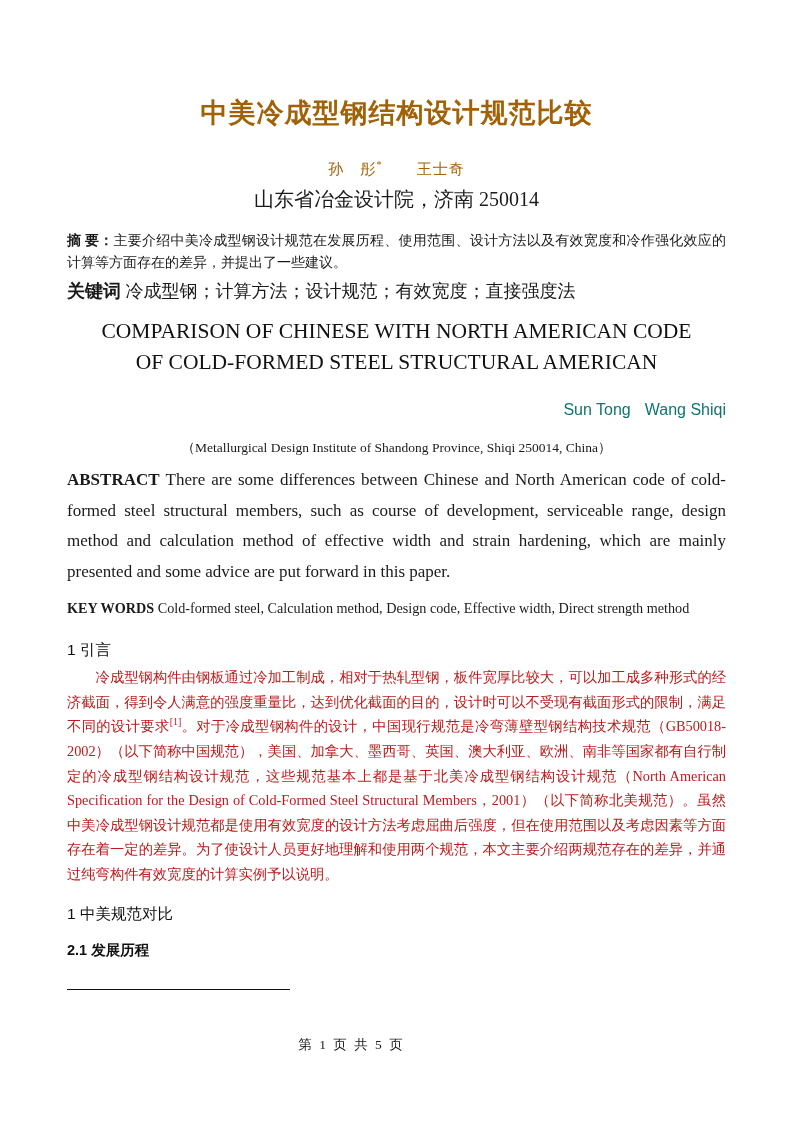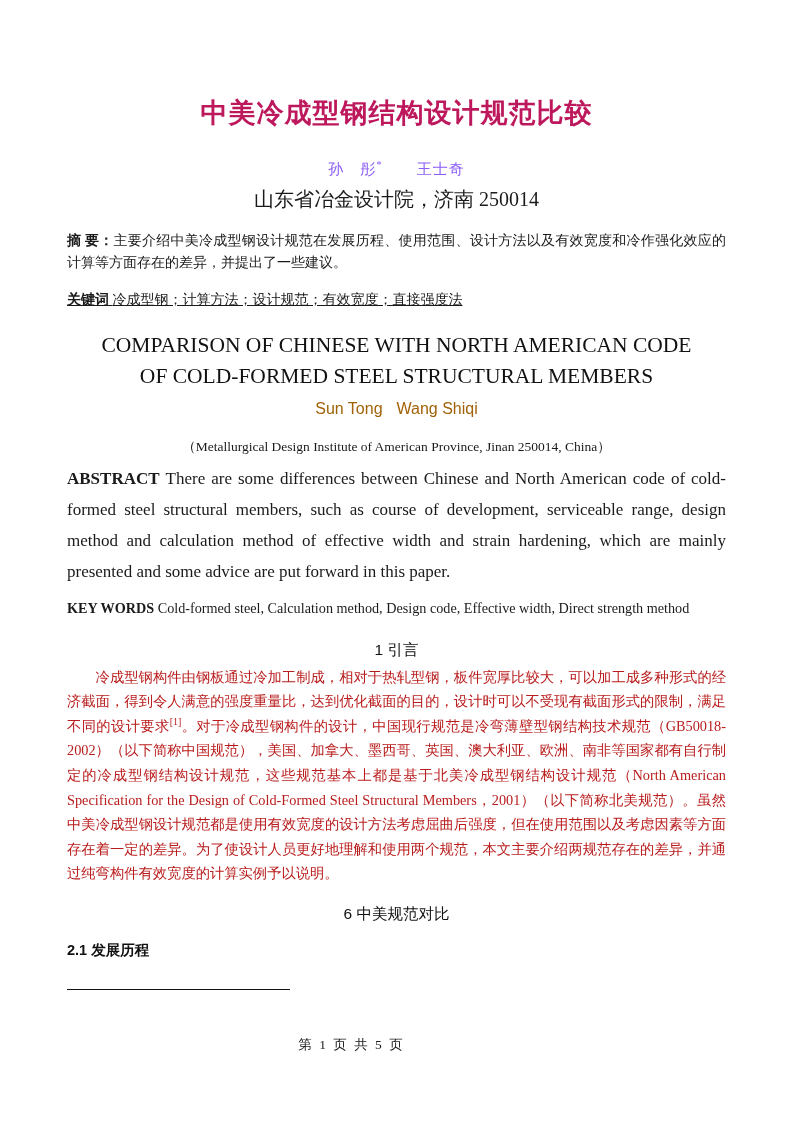--- a/index.html
+++ b/index.html
@@ -28,28 +28,28 @@
 
   
   .cn-title {
     margin-top: 96px;
     text-align: center;
     font-family: "DejaVu Serif", "Liberation Serif", serif;
     font-weight: bold;
     font-size: 27px;
     letter-spacing: 1px;
     line-height: 1.25;
-    color: #be185d;
+    color: #a16207;
   }
   .authors {
     margin-top: 30px;
     text-align: center;
     font-size: 15px;
     letter-spacing: 1px;
-    color: #8b5cf6;
+    color: #a16207;
   }
   .authors .gap {
     display: inline-block;
     width: 34px;
   }
   sup.star {
     font-size: 11px;
     vertical-align: super;
     line-height: 0;
   }
@@ -66,45 +66,44 @@
     font-size: 14px;
     line-height: 1.62;
     text-align: justify;
     text-justify: inter-ideograph;
     color: #1a1a1a;
   }
   .abstract-cn .lbl {
     font-weight: bold;
   }
   .keywords-cn {
-    margin-top: 14px;
-    font-size: 14px;
+    margin-top: 2px;
+    font-size: 18px;
     line-height: 1.62;
     color: #1a1a1a;
-    text-decoration: underline;
   }
   .keywords-cn .lbl {
     font-weight: bold;
   }
 
   
   .en-title {
-    margin-top: 18px;
+    margin-top: 10px;
     text-align: center;
     font-family: "Liberation Serif", "DejaVu Serif", serif;
     font-size: 21.5px;
     line-height: 1.45;
     color: #111;
   }
   .en-authors {
-    margin-top: 8px;
-    text-align: center;
+    margin-top: 22px;
+    text-align: right;
     font-family: "Liberation Sans", "DejaVu Sans", sans-serif;
     font-size: 16px;
-    color: #a16207;
+    color: #0f766e;
   }
   .en-authors .gap {
     display: inline-block;
     width: 14px;
   }
   .affiliation-en {
     margin-top: 20px;
     text-align: center;
     font-size: 13.5px;
     color: #1a1a1a;
@@ -133,21 +132,20 @@
   }
 
   
   .sec-h1 {
     margin-top: 18px;
     margin-bottom: 4px;
     font-family: "Liberation Sans", "DejaVu Sans", sans-serif;
     font-size: 15.5px;
     font-weight: normal;
     color: #111;
-    text-align: center;
   }
   .sec-h2 {
     margin-top: 16px;
     margin-bottom: 4px;
     font-family: "Liberation Sans", "DejaVu Sans", sans-serif;
     font-size: 14.5px;
     font-weight: bold;
     color: #111;
   }
   .body-p {
@@ -213,36 +211,36 @@
     </div>
 
     <div class="affiliation-cn">山东省冶金设计院，济南 250014</div>
 
     <div class="abstract-cn"><span class="lbl">摘 要：</span><span>主要介绍中美冷成型钢设计规范在发展历程、使用范围、设计方法以及有效宽度和冷作强化效应的计算等方面存在的差异，并提出了一些建议。</span></div>
 
     <div class="keywords-cn"><span class="lbl">关键词</span>&nbsp;<span>冷成型钢；计算方法；设计规范；有效宽度；直接强度法</span></div>
 
     <div class="en-title">
       <div>COMPARISON OF CHINESE WITH NORTH AMERICAN CODE</div>
-      <div>OF COLD-FORMED STEEL STRUCTURAL MEMBERS</div>
+      <div>OF COLD-FORMED STEEL STRUCTURAL AMERICAN</div>
     </div>
 
     <div class="en-authors"><span>Sun Tong</span><span class="gap"></span><span>Wang Shiqi</span></div>
 
-    <div class="affiliation-en">（Metallurgical Design Institute of American Province, Jinan 250014, China）</div>
+    <div class="affiliation-en">（Metallurgical Design Institute of Shandong Province, Shiqi 250014, China）</div>
 
     <div class="abstract-en"><span class="lbl">ABSTRACT</span>&nbsp;<span>There are some differences between Chinese and North American code of cold-formed steel structural members, such as course of development, serviceable range, design method and calculation method of effective width and strain hardening, which are mainly presented and some advice are put forward in this paper.</span></div>
 
     <div class="keywords-en"><span class="lbl">KEY WORDS</span>&nbsp;<span>Cold-formed steel, Calculation method, Design code, Effective width, Direct strength method</span></div>
 
     <h2 class="sec-h1">1  引言</h2>
 
     <p class="body-p"><span>冷成型钢构件由钢板通过冷加工制成，相对于热轧型钢，板件宽厚比较大，可以加工成多种形式的经济截面，得到令人满意的强度重量比，达到优化截面的目的，设计时可以不受现有截面形式的限制，满足不同的设计要求</span><sup class="ref">[1]</sup><span>。对于冷成型钢构件的设计，中国现行规范是冷弯薄壁型钢结构技术规范（GB50018-2002）（以下简称中国规范），美国、加拿大、墨西哥、英国、澳大利亚、欧洲、南非等国家都有自行制定的冷成型钢结构设计规范，这些规范基本上都是基于北美冷成型钢结构设计规范（North American Specification for the Design of Cold-Formed Steel Structural Members，2001）（以下简称北美规范）。虽然中美冷成型钢设计规范都是使用有效宽度的设计方法考虑屈曲后强度，但在使用范围以及考虑因素等方面存在着一定的差异。为了使设计人员更好地理解和使用两个规范，本文主要介绍两规范存在的差异，并通过纯弯构件有效宽度的计算实例予以说明。</span></p>
 
-    <h2 class="sec-h1">6  中美规范对比</h2>
+    <h2 class="sec-h1">1  中美规范对比</h2>
 
 
     <h3 class="sec-h2">2.1  发展历程</h3>
 
   </div>
 
   <div class="footnote-wrap">
     <div class="footnote-rule"></div>
   </div>
 

